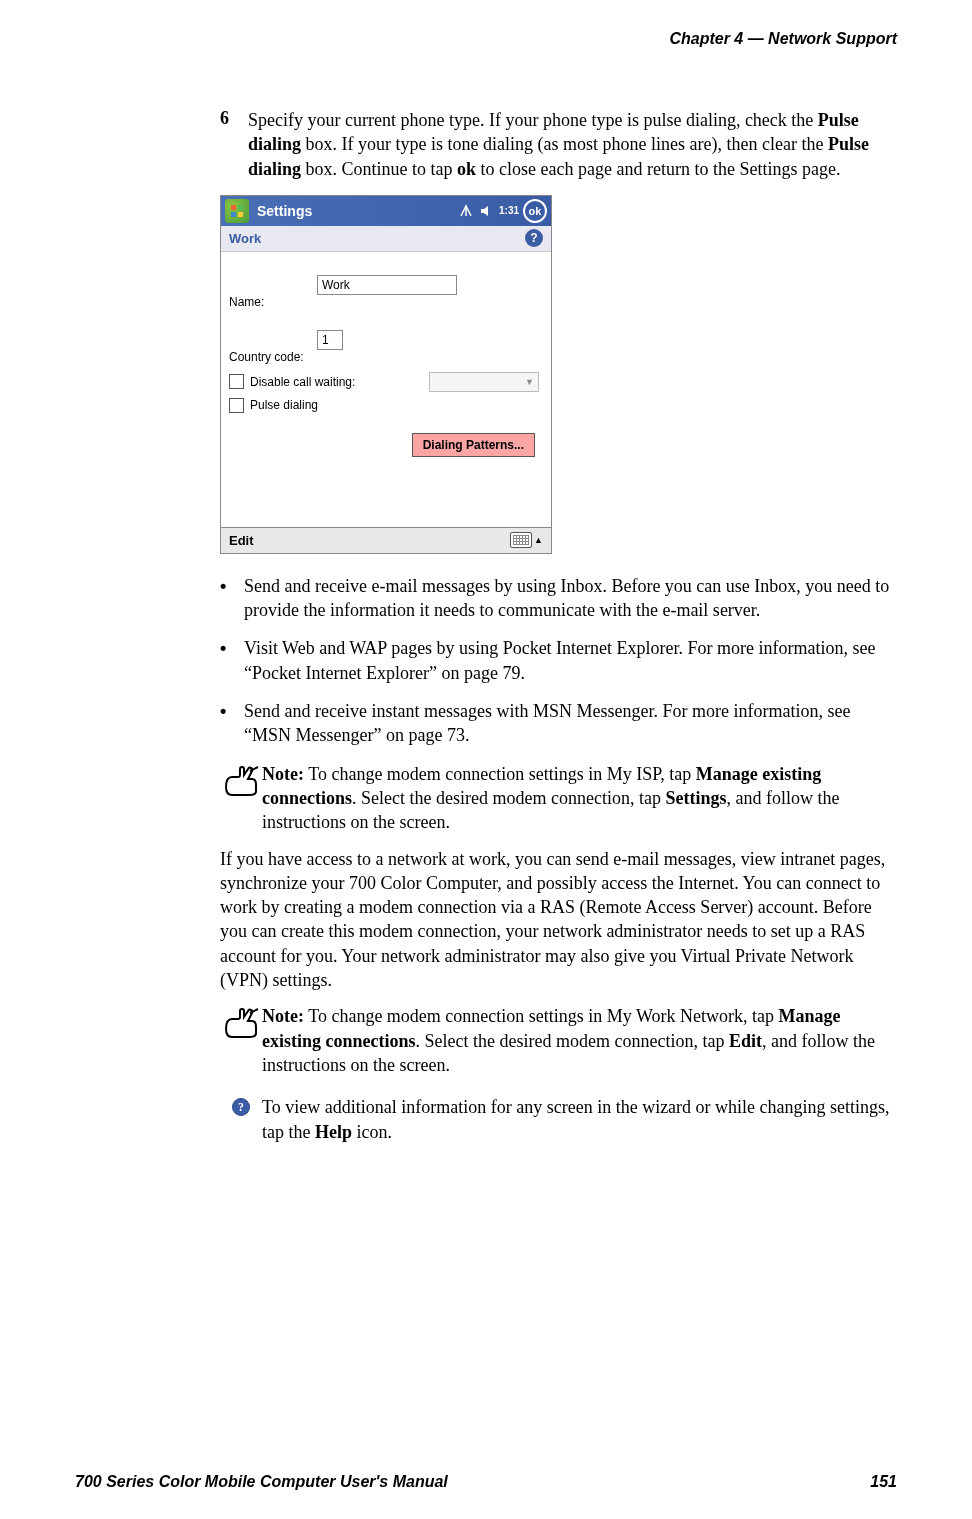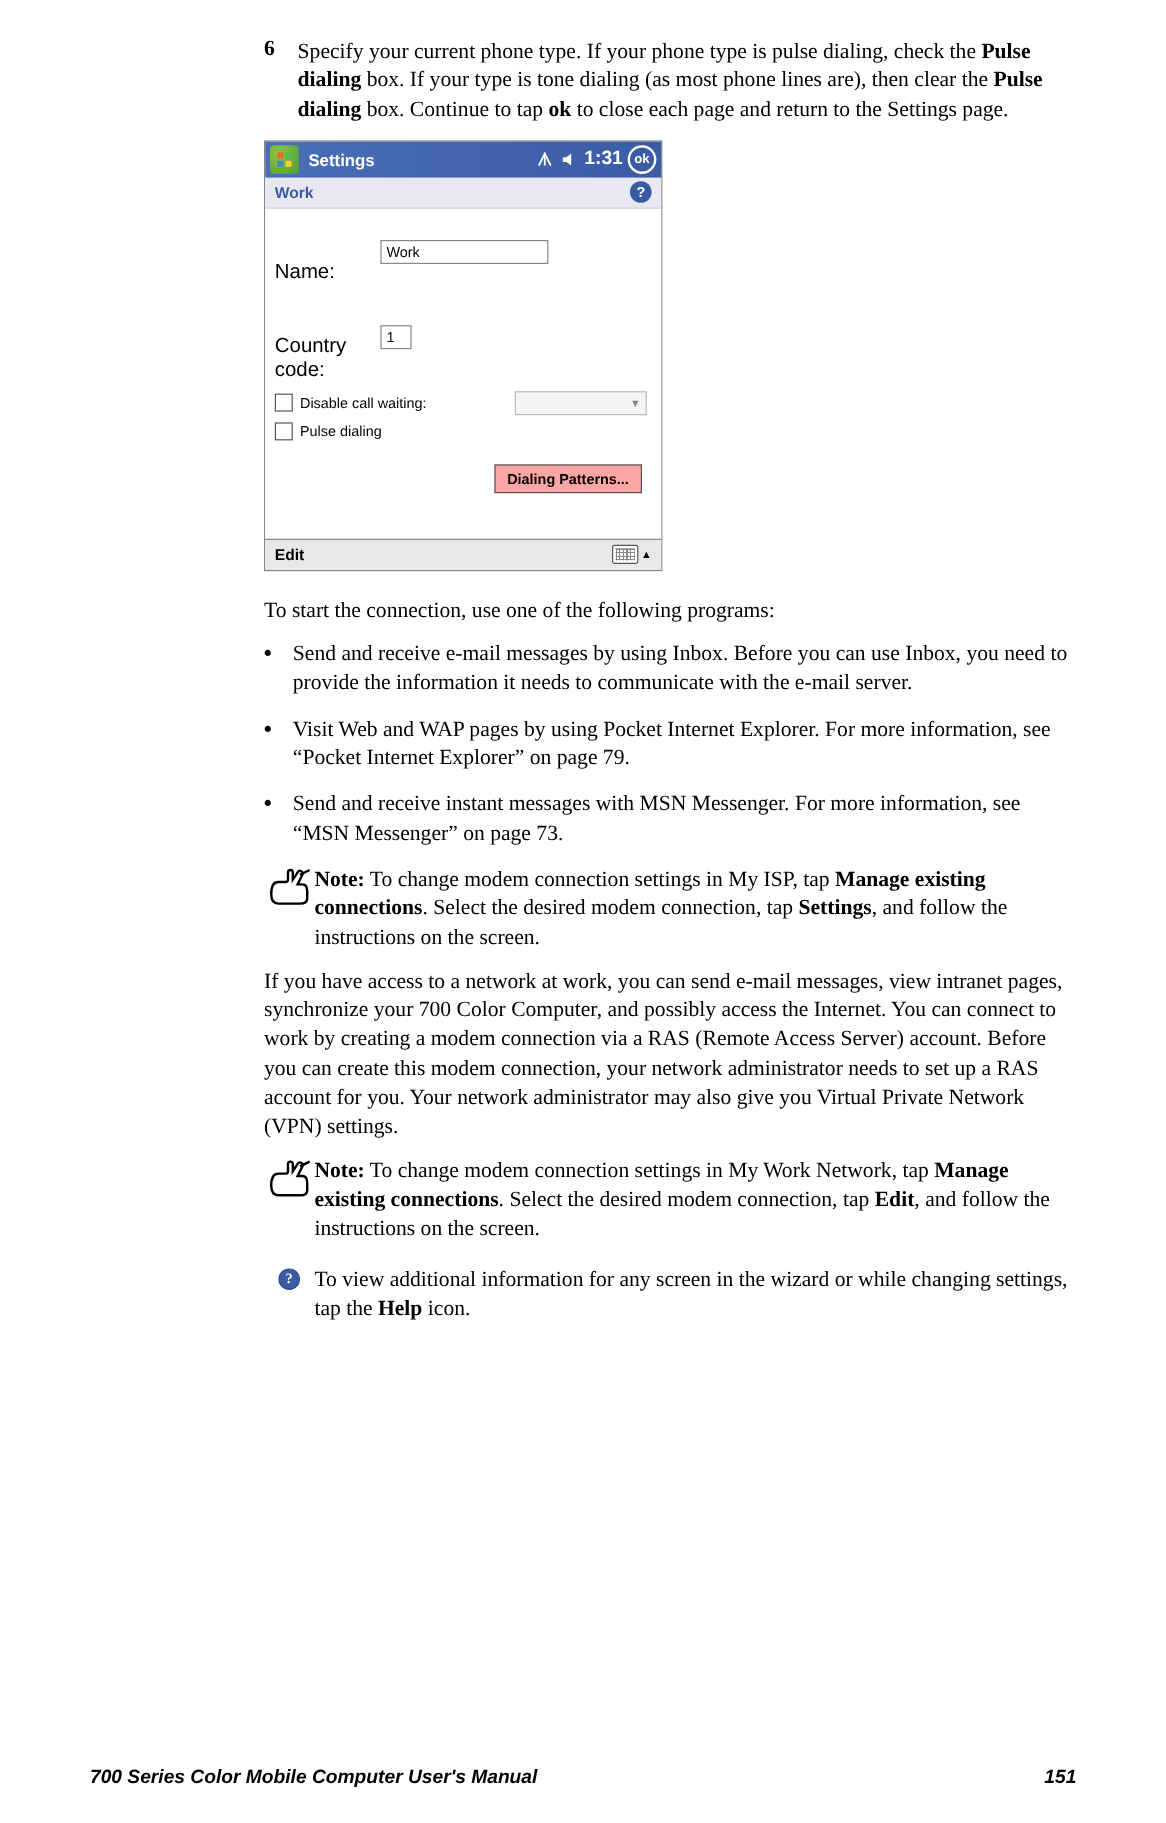--- a/index.html
+++ b/index.html
@@ -81,21 +81,21 @@
     }
     .ppc-title {
       font-weight: bold;
       font-size: 14px;
       flex: 1;
     }
     .ppc-status-icons {
       display: flex;
       align-items: center;
       gap: 6px;
-      font-size: 16px;
+      font-size: 10px;
       font-weight: bold;
     }
     .ppc-ok {
       width: 24px;
       height: 24px;
       background: #3a5ca5;
       border: 2px solid white;
       border-radius: 50%;
       display: flex;
       align-items: center;
@@ -134,21 +134,21 @@
       background: #fff;
       min-height: 275px;
     }
     .ppc-row {
       display: flex;
       align-items: center;
       margin-bottom: 8px;
     }
     .ppc-label {
       width: 88px;
-      font-size: 17px;
+      font-size: 12px;
       margin-top: 33px;
     }
     .ppc-input {
       border: 1px solid #888;
       padding: 2px 4px;
       font-size: 12px;
       font-family: Tahoma, Arial, sans-serif;
       background: #fff;
     }
     .ppc-input-name {
@@ -326,20 +326,23 @@
     .note-hand-svg {
       stroke: #000;
       fill: none;
       stroke-width: 2;
     }
   </style>
 </head>
 <body>
 
 <div class="page">
+  <div class="header">
+    <span>Chapter 4  —  Network Support</span>
+  </div>
 
   <div class="content-block">
     <div class="step-item">
       <div class="step-num">6</div>
       <div class="step-text">
         <span>Specify your current phone type. If your phone type is pulse dialing, check the </span><span class="bold">Pulse dialing</span><span> box. If your type is tone dialing (as most phone lines are), then clear the </span><span class="bold">Pulse dialing</span><span> box. Continue to tap </span><span class="bold">ok</span><span> to close each page and return to the Settings page.</span>
       </div>
     </div>
 
     <div class="screenshot-wrap">
@@ -404,21 +407,20 @@
         <div class="ppc-bottombar">
           <span>Edit</span>
           <div class="ppc-kbd-icon">
             <div class="ppc-kbd"></div>
             <span class="ppc-up-tri">▲</span>
           </div>
         </div>
       </div>
     </div>
 
-    <div class="para">To start the connection, use one of the following programs:</div>
 
     <div class="bullet-list">
       <div class="bullet-item">
         <span class="bullet-marker">•</span>
         <span>Send and receive e-mail messages by using Inbox. Before you can use Inbox, you need to provide the information it needs to communicate with the e-mail server.</span>
       </div>
       <div class="bullet-item">
         <span class="bullet-marker">•</span>
         <span>Visit Web and WAP pages by using Pocket Internet Explorer. For more information, see “Pocket Internet Explorer” on page 79.</span>
       </div>

